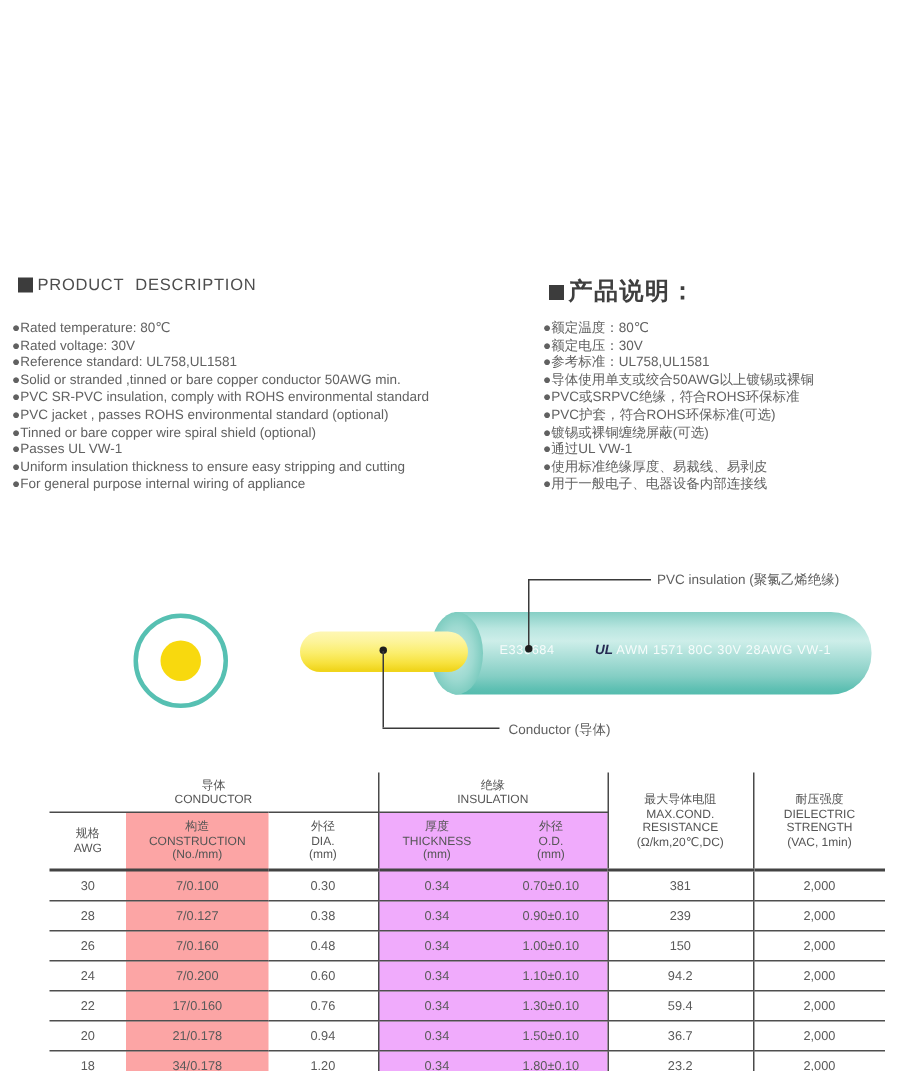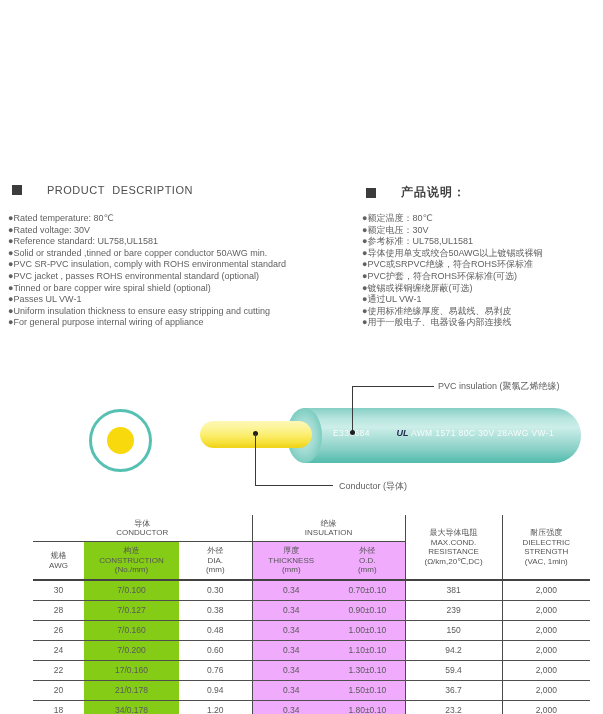--- a/index.html
+++ b/index.html
@@ -1,23 +1,23 @@
 <!DOCTYPE html>
 <html><head>
 <meta charset="utf-8">
 <style>
   html,body{margin:0;padding:0;background:#fff;}
   .page{position:relative;width:603px;height:714px;background:#ffffff;overflow:hidden;
         font-family:"Liberation Sans","DejaVu Sans",sans-serif;color:#5a5a5a;}
 
   
-  .sec-head{position:absolute;display:flex;align-items:center;gap:25px;}
+  .sec-head{position:absolute;display:flex;align-items:center;gap:3px;}
   .sq{width:10px;height:10px;background:#3c3c3c;flex:0 0 auto;}
   .sec-head .t-en{font-size:11px;color:#4d4d4d;letter-spacing:.5px;word-spacing:4px;}
-  .sec-head .t-zh{font-size:12px;color:#3f3f3f;font-weight:bold;letter-spacing:1px;}
+  .sec-head .t-zh{font-size:16px;color:#3f3f3f;font-weight:bold;letter-spacing:1px;}
 
   
   ul.bullets{position:absolute;margin:0;padding:0;list-style:none;}
   ul.bullets li{font-size:9px;line-height:11.6px;color:#616161;white-space:nowrap;}
 
   
   .diagram{position:absolute;left:0;top:0;width:603px;height:714px;pointer-events:none;}
   .xsec-ring{position:absolute;left:89px;top:409px;width:57px;height:57px;border:3px solid #56c0b2;border-radius:50%;background:#fff;}
   .xsec-core{position:absolute;left:107px;top:427px;width:27px;height:27px;border-radius:50%;background:#f8d90e;}
   .jacket{position:absolute;left:303px;top:408px;width:278px;height:55px;border-radius:0 27px 27px 0;
@@ -34,21 +34,21 @@
 
   
   table.spec{position:absolute;left:33px;top:515px;width:557px;border-collapse:collapse;table-layout:fixed;}
   table.spec td,table.spec th{padding:0;margin:0;font-weight:normal;text-align:center;vertical-align:middle;
     color:#555;font-size:8px;line-height:9.5px;}
   table.spec .grp{height:26px;border-bottom:1px solid #4a4a4a;}
   table.spec .span2{border-bottom:2px solid #434343;}
   table.spec .sub{height:37px;border-bottom:2px solid #434343;}
   table.spec .vline{border-right:1.5px solid #4a4a4a;margin-top:48px;}
   table.spec td.data{height:19px;border-bottom:1.5px solid #4f4f4f;font-size:8.5px;color:#5a5a5a;}
-  .bg-yellow{background:#84cc16;}
+  .bg-yellow{background:#fca5a5;}
   .bg-blue{background:#f0abfc;}
 </style>
 </head>
 <body>
 
 <div class="page">
 
   <div class="sec-head" style="left:12px;top:184px;">
     <span class="sq"></span>
     <span class="t-en">PRODUCT DESCRIPTION</span>

